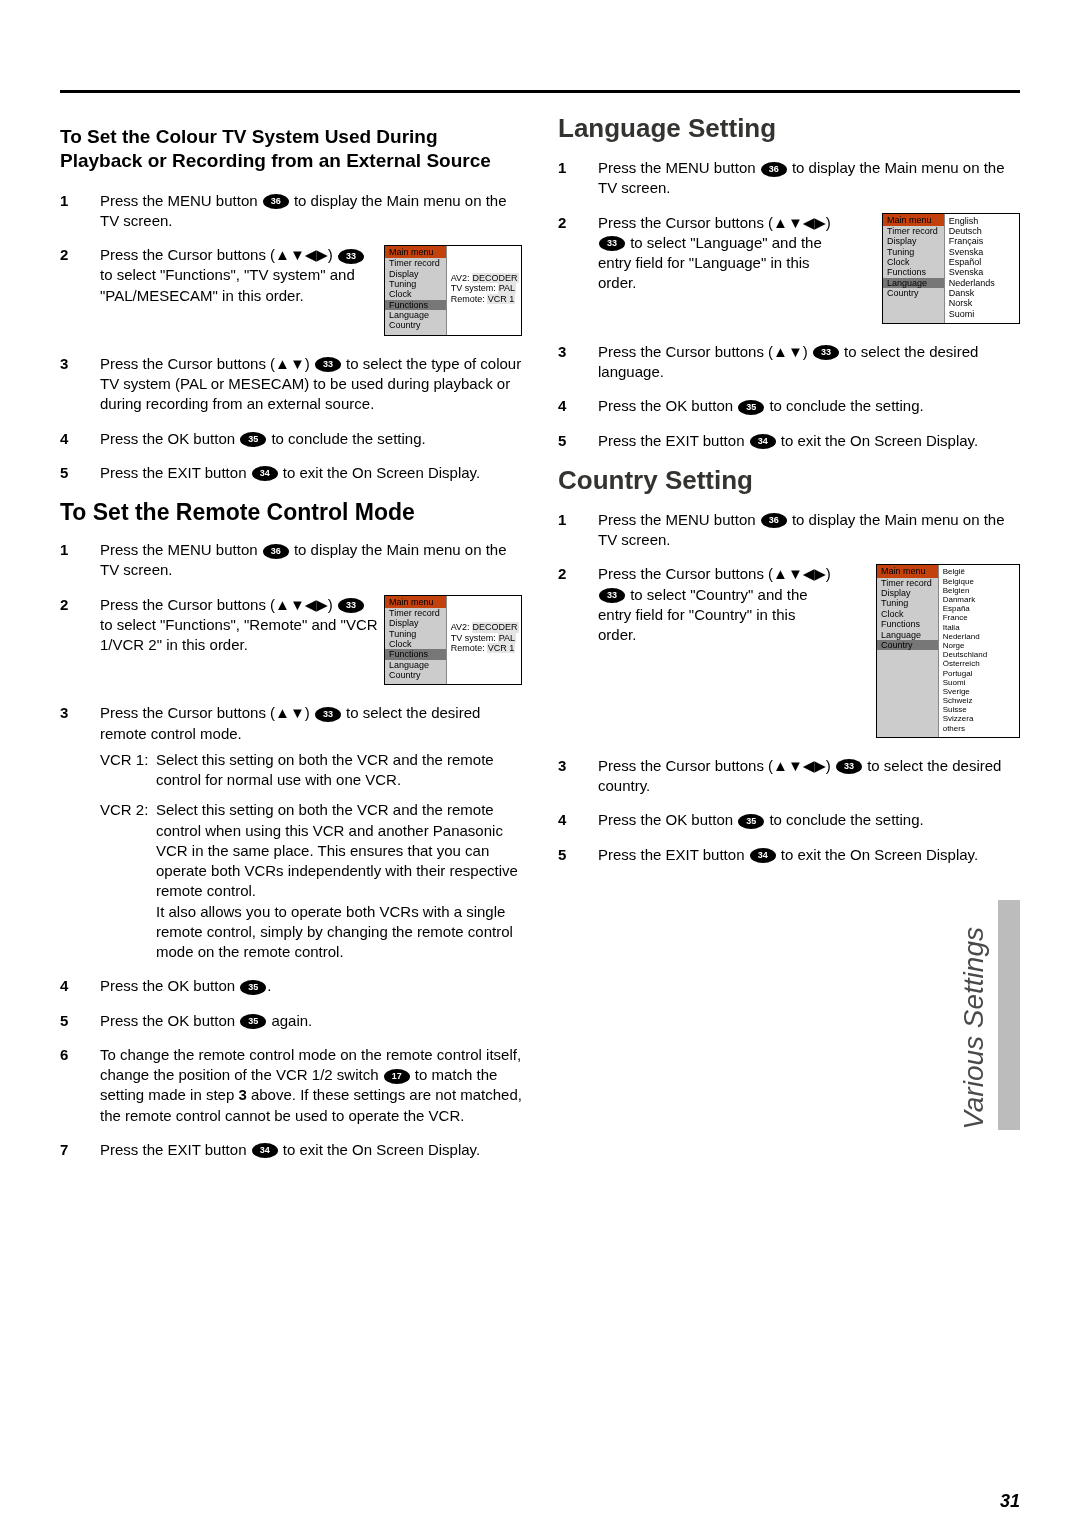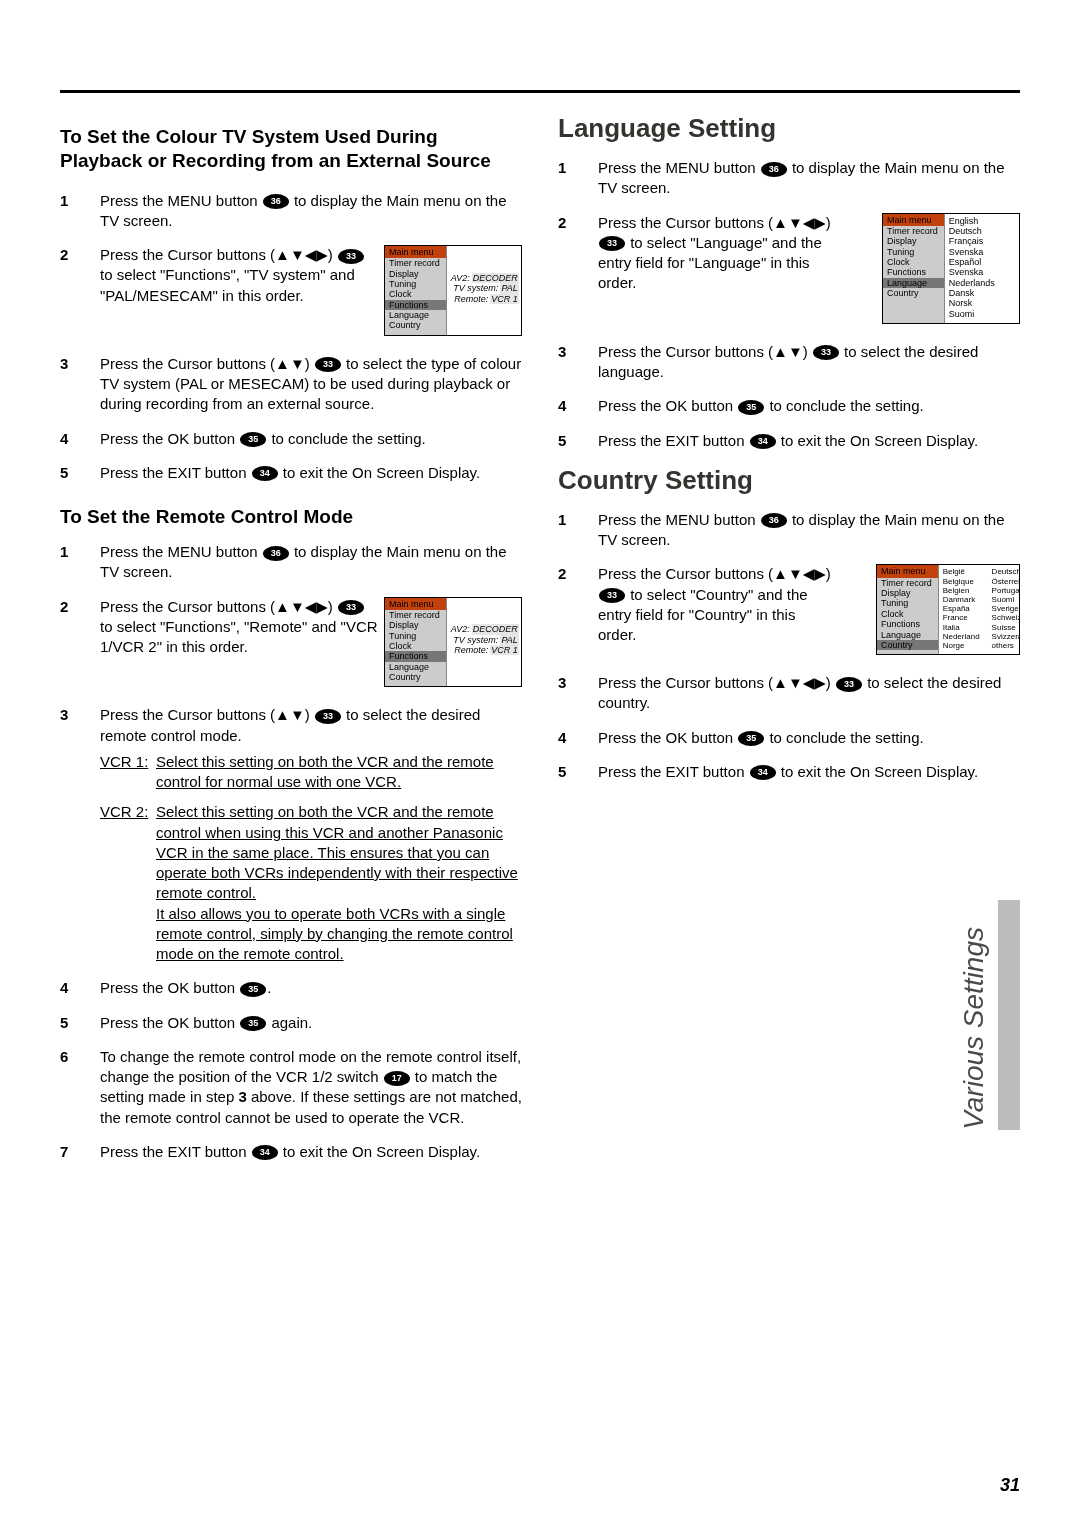--- a/index.html
+++ b/index.html
@@ -37,22 +37,22 @@
     margin: 12px 0 18px 0;
   }
   .section-head {
     font-weight: bold;
     font-size: 26px;
     color: #333330;
     margin: 0 0 14px 0;
   }
   .subhead {
     font-weight: bold;
-    font-size: 19px;
-    margin: 23px 0 14px 0;
+    font-size: 23px;
+    margin: 16px 0 14px 0;
   }
   ol.steps {
     list-style: none;
     padding: 0;
     margin: 0;
     counter-reset: step;
   }
   ol.steps > li {
     counter-increment: step;
     position: relative;
@@ -110,29 +110,29 @@
   }
   .osd .osd-right {
     flex: 1 1 0;
     padding: 0 4px 4px 4px;
     display: flex;
     flex-direction: column;
     justify-content: center;
   }
   .osd .osd-right .kv {
     display: flex;
-    justify-content: flex-end;
+    justify-content: flex-start;
     white-space: nowrap;
     gap: 2px;
-    font-style: italic;
   }
   .osd .osd-right .kv .v { background: #e5e5e5; padding: 0 1px; }
   .osd .two-cols {
     display: flex;
-    gap: 12px;
+    gap: 0;
+    flex-direction: column;
   }
   .osd ul.lang-list, .osd ul.country-list {
     list-style: none;
     margin: 0;
     padding: 0;
   }
   .icon-num {
     display: inline-block;
     vertical-align: middle;
     width: 26px;
@@ -141,21 +141,20 @@
     background: #000;
     color: #fff;
     font-size: 9px;
     line-height: 15px;
     text-align: center;
     font-weight: bold;
     margin: 0 1px;
   }
   .vcr-defs {
     margin: 6px 0 0 0;
-    text-decoration: underline;
   }
   .vcr-item {
     display: flex;
     gap: 6px;
     margin-bottom: 10px;
     font-size: 15px;
   }
   .vcr-item .vcr-label { flex: 0 0 50px; white-space: nowrap; }
   .vcr-item .vcr-desc { flex: 1 1 auto; }
   .side-tab {
@@ -175,21 +174,21 @@
     writing-mode: vertical-rl;
     transform: rotate(180deg);
     font-style: italic;
     font-size: 28px;
     margin-right: 8px;
     color: #4a4a48;
   }
   .page-num {
     position: absolute;
     right: 60px;
-    bottom: 30px;
+    bottom: 14px;
     font-style: italic;
     font-weight: bold;
     font-size: 18px;
   }
 </style>
 </head>
 <body>
 
 <div class="page">
   <div class="rule"></div>

